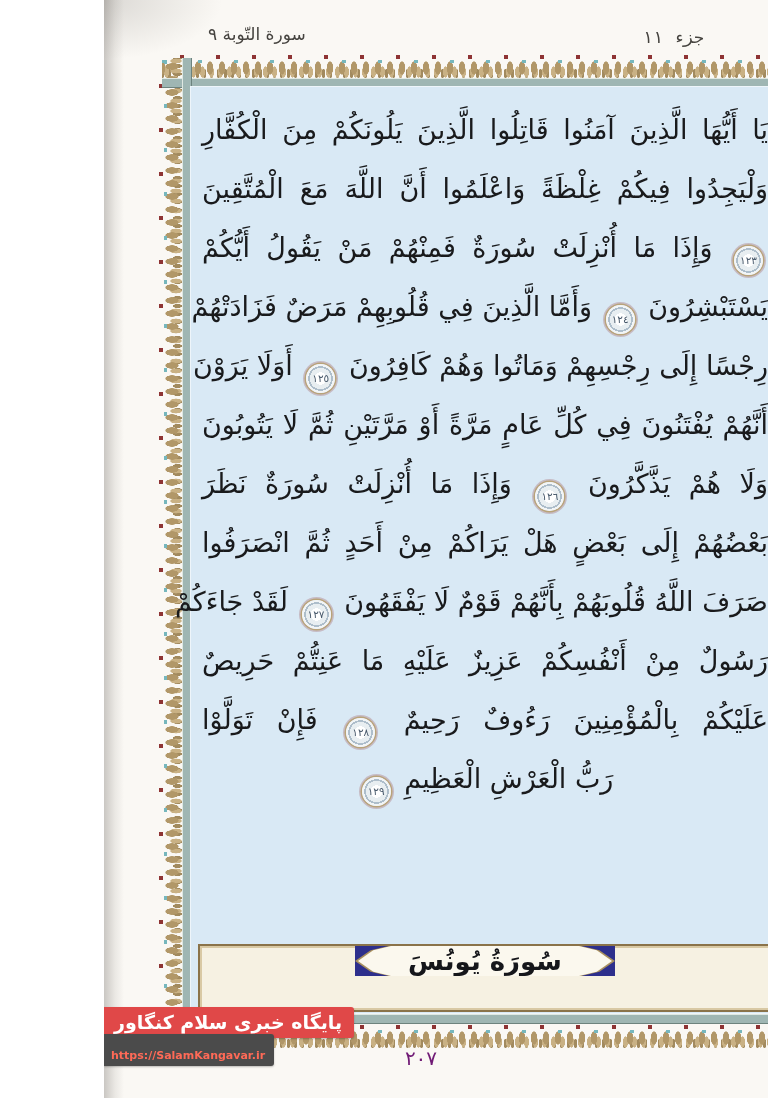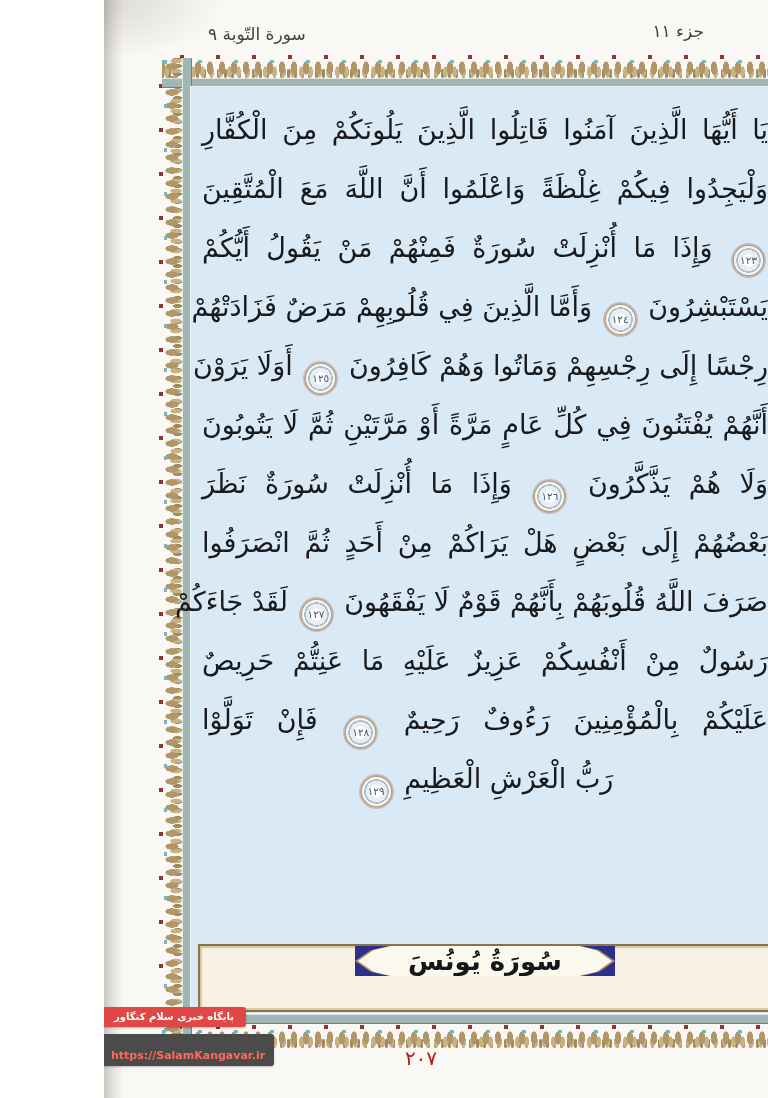--- a/index.html
+++ b/index.html
@@ -7,21 +7,21 @@
   .page{position:relative; width:664px; height:1098px; background:#faf8f4; overflow:hidden; direction:rtl;}
   
   .edge-shadow{position:absolute; left:0; top:0; width:20px; height:100%;
     background:linear-gradient(90deg, rgba(90,85,80,.30), rgba(120,115,110,.12) 55%, transparent);}
   .corner-shade{position:absolute; left:0; top:0; width:120px; height:60px;
     background:radial-gradient(ellipse at 0 0, rgba(80,75,70,.18), transparent 70%);}
 
   
   .head-label{position:absolute; font-size:17px; color:#45433f; letter-spacing:.5px;}
   .head-surah{left:104px; top:24px;}
-  .head-juz{right:64px; top:21px;}
+  .head-juz{right:64px; top:27px;font-family:Liberation Mono, monospace;}
 
   
   .bar{position:absolute; background:#9fb6b3;}
   .bar.h{height:8px; left:58px; width:652px; border-top:1px solid #dfe8e2; border-bottom:1px solid #6d837e;}
   .bar.v{width:8px; top:58px; height:984px; border-left:1px solid #dfe8e2; border-right:1px solid #6d837e;}
   .bar-top{top:78px;} .bar-bottom{top:1014px;}
   .bar-left{left:78px;} .bar-right{left:676px;}
 
   
   .orn{position:absolute;}
@@ -78,25 +78,25 @@
   .cart-outer{width:100%; height:100%; background:#a8905e; padding:0;
     clip-path:polygon(0% 50%, 6% 14%, 13% 0%, 87% 0%, 94% 14%, 100% 50%, 94% 86%, 87% 100%, 13% 100%, 6% 86%);
     display:flex; align-items:center; justify-content:center;}
   .cart-inner{width:calc(100% - 6px); height:calc(100% - 6px); background:#fbf8ee;
     clip-path:polygon(0% 50%, 6% 14%, 13% 0%, 87% 0%, 94% 14%, 100% 50%, 94% 86%, 87% 100%, 13% 100%, 6% 86%);
     display:flex; align-items:center; justify-content:center;}
   .banner-title{font-size:26px; color:#15161a; font-weight:bold;}
 
   
   .page-number{position:absolute; left:0; right:30px; top:1046px; text-align:center;
-    font-size:20px; color:#b91c1c; letter-spacing:2px;}
+    font-size:20px; color:#701a75; letter-spacing:2px;}
 
   
   .wm-name{position:absolute; left:0; top:1007px; background:#e04848; color:#ffffff;
-    font-size:10px; font-weight:bold; padding:4px 12px 5px 10px; border-radius:0 3px 3px 0;
+    font-size:19px; font-weight:bold; padding:4px 12px 5px 10px; border-radius:0 3px 3px 0;
     direction:rtl; box-shadow:0 1px 2px rgba(0,0,0,.25);}
   .wm-url{position:absolute; left:0; top:1034px; background:#4b4b4b; color:#ff6a57;
     font-size:11px; font-weight:bold; padding:15px 9px 4px 7px; border-radius:0 3px 3px 0;
     direction:ltr; box-shadow:0 1px 2px rgba(0,0,0,.25);}
 </style>
 </head>
 <body>
 
 <div class="page">
 

